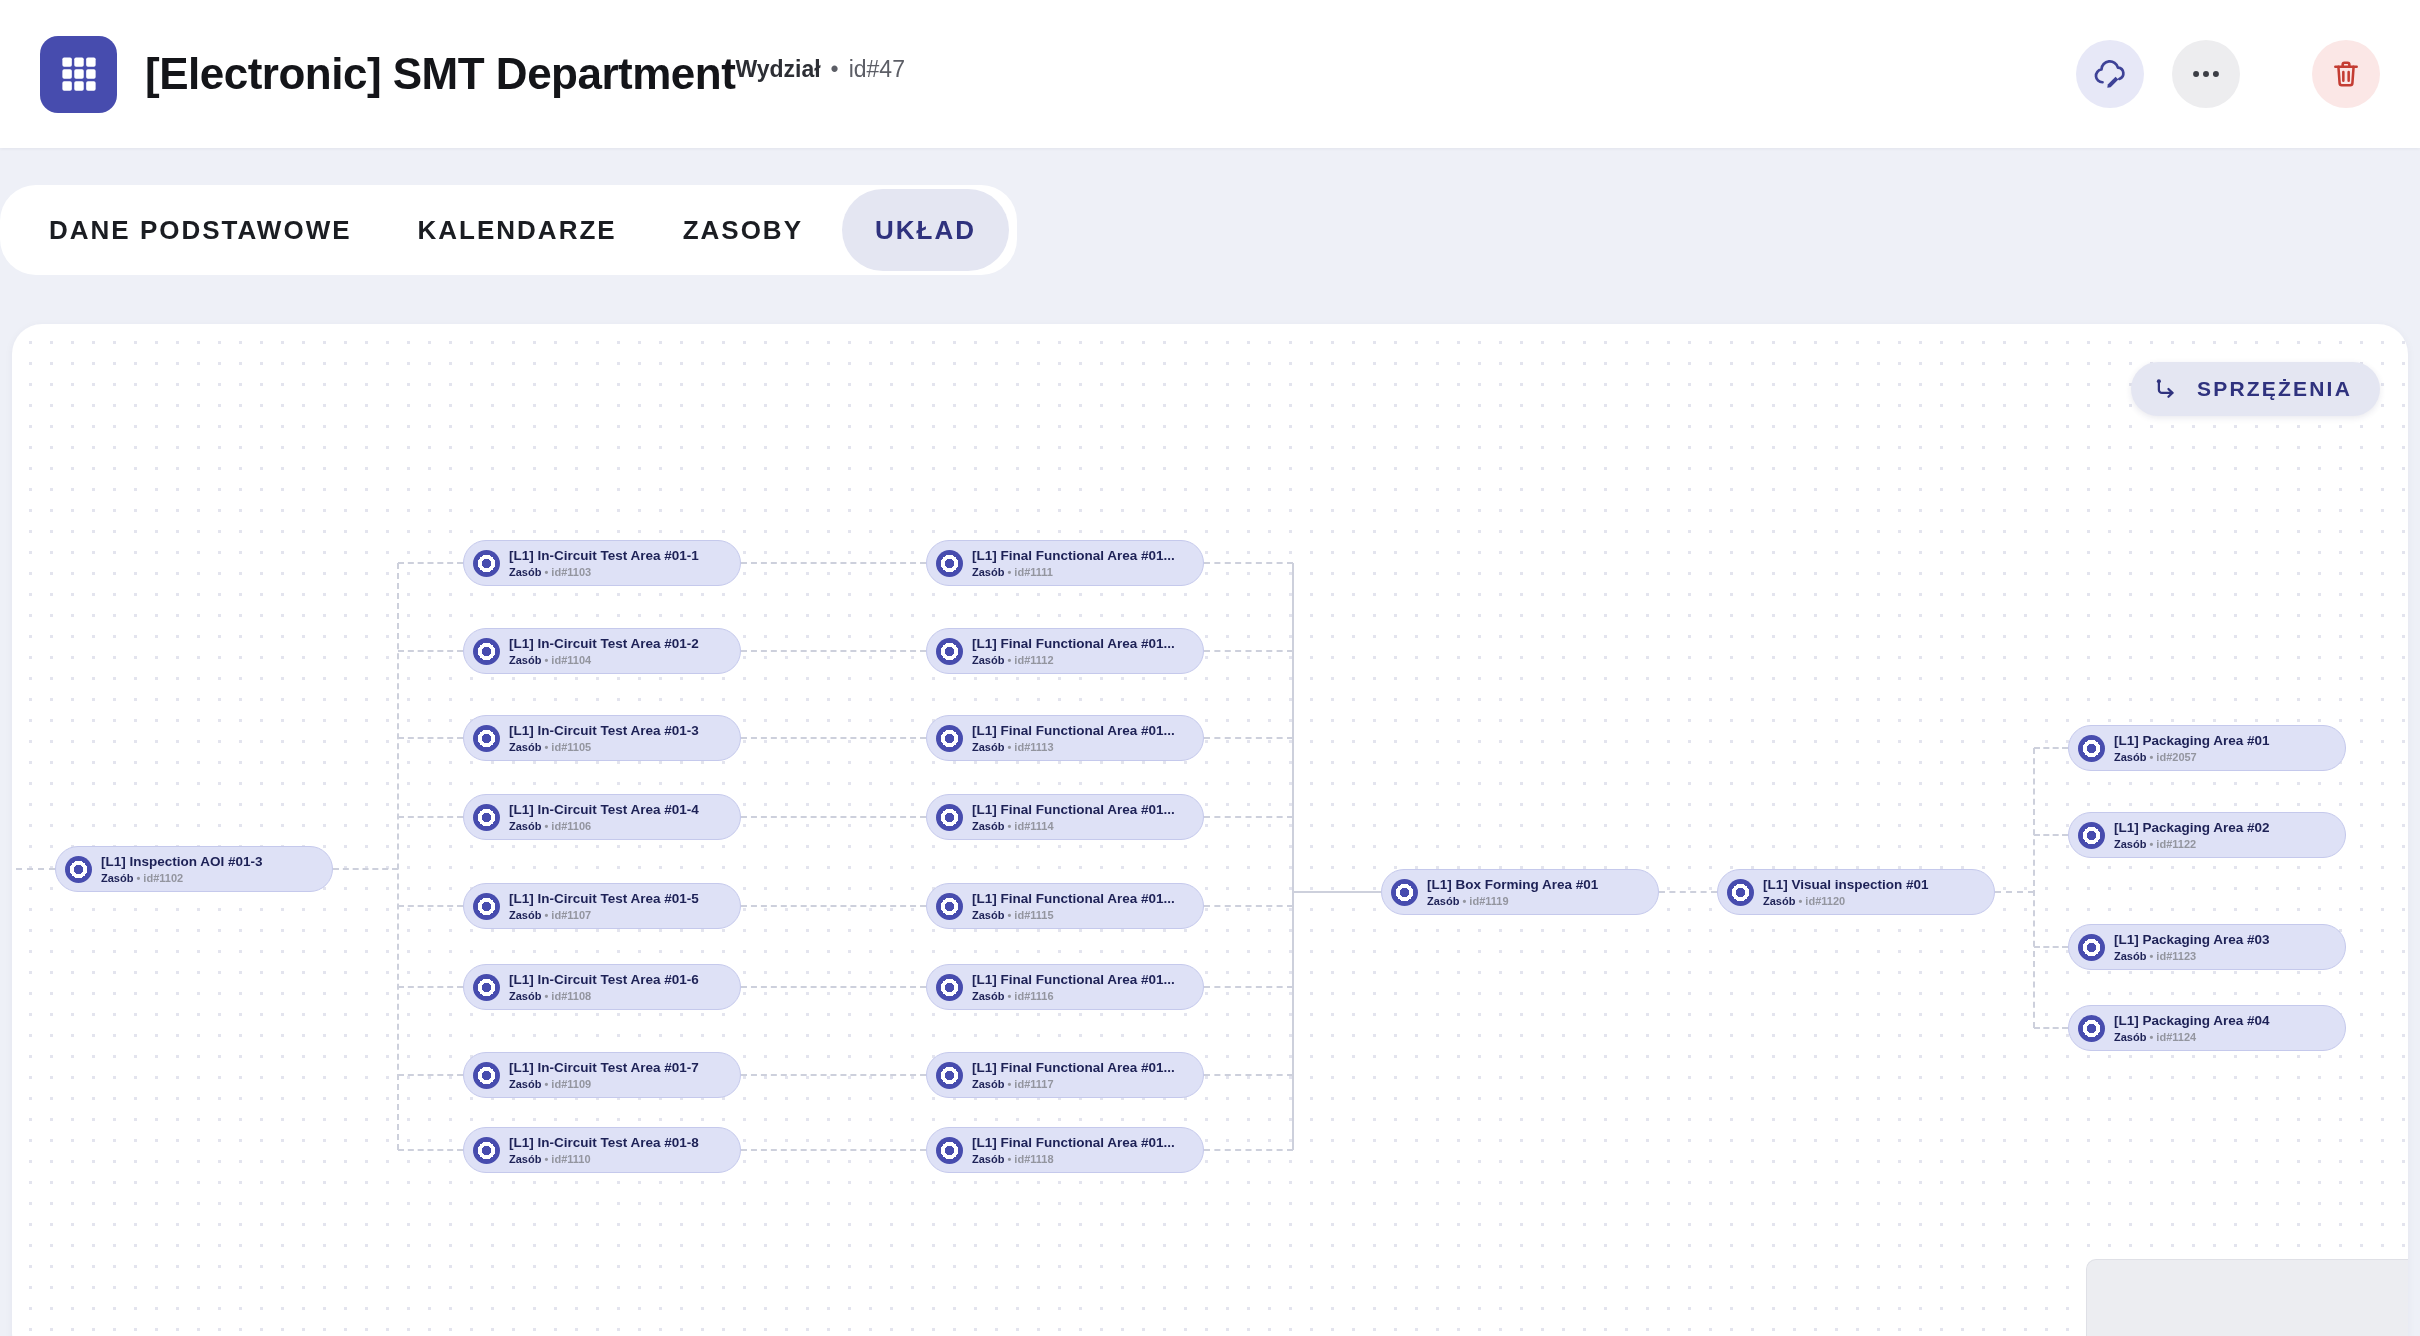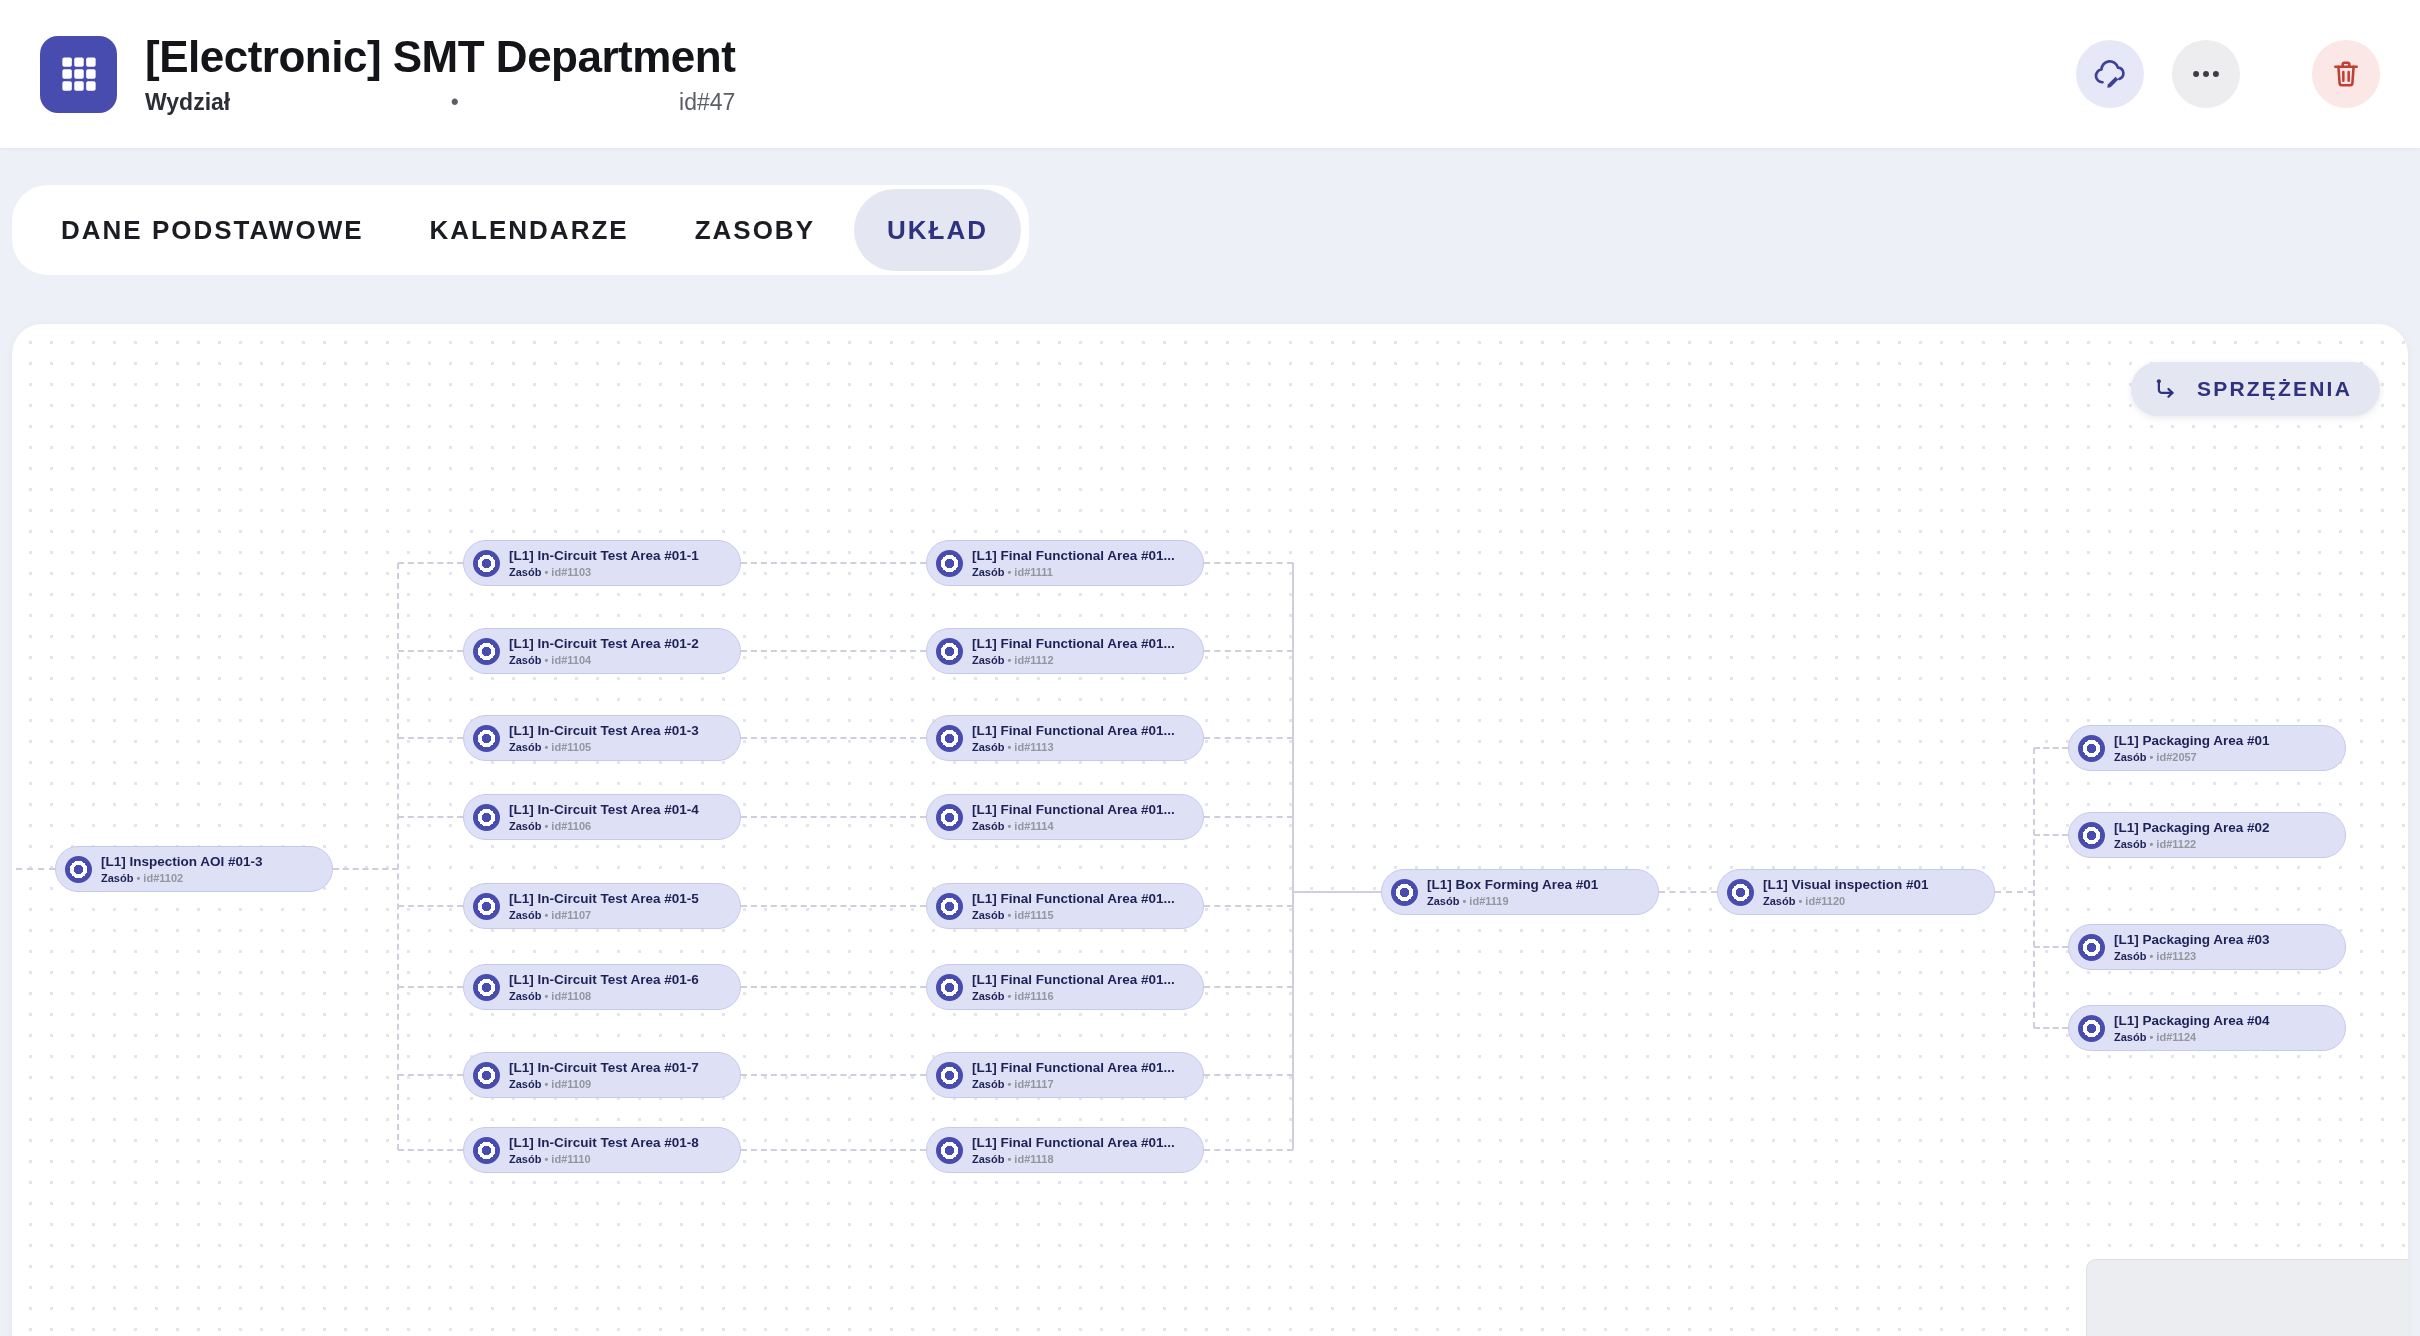--- a/index.html
+++ b/index.html
@@ -16,37 +16,37 @@
     position: absolute; top: 0; left: 0; width: 2420px; height: 148px;
     background: #fff; display: flex; align-items: center; padding: 0 40px;
     box-shadow: 0 1px 3px rgba(30,30,70,.06);
     z-index: 5;
   }
   .app-icon {
     width: 77px; height: 77px; border-radius: 18px; background: var(--accent);
     display: flex; align-items: center; justify-content: center; margin-right: 28px;
     flex: none;
   }
-  .title-block { display: flex; flex-direction: column; justify-content: center; }
+  .title-block { display: flex; justify-content: center; }
   .page-title { font-size: 44px; font-weight: 700; color: var(--title-text); letter-spacing: -0.5px; }
   .subtitle { margin-top: 7px; font-size: 23px; display: flex; gap: 10px; align-items: baseline; justify-content: space-between; }
   .subtitle .etype { font-weight: 700; color: #2C2E34; }
   .subtitle .sep, .subtitle .eid { color: #5C5E66; font-weight: 400; }
   .header-actions { margin-left: auto; display: flex; align-items: center; gap: 28px; }
   .icon-btn {
     width: 68px; height: 68px; border-radius: 50%; border: 0;
     display: flex; align-items: center; justify-content: center; background: transparent;
   }
   .icon-btn.cloud { background: #E7E8F7; }
   .icon-btn.more { background: var(--neutral-btn-bg); }
   .icon-btn.trash { background: var(--danger-bg); margin-left: 44px; }
 
   
   .tabs {
-    position: absolute; top: 185px; left: 12px; width: 1017px; height: 90px;
+    position: absolute; top: 185px; left: 0; width: 1017px; height: 90px;
     background: #fff; border-radius: 36px;
     display: flex; align-items: center; padding: 0 5px 0 16px;
   }
   .tab {
     padding: 0 33px; font-size: 26px; letter-spacing: 2px; font-weight: 600;
     color: var(--tab-text); white-space: nowrap;
     height: 100%; display: flex; align-items: center;
   }
   .tab.active {
     background: var(--pill); color: var(--accent-deep);

